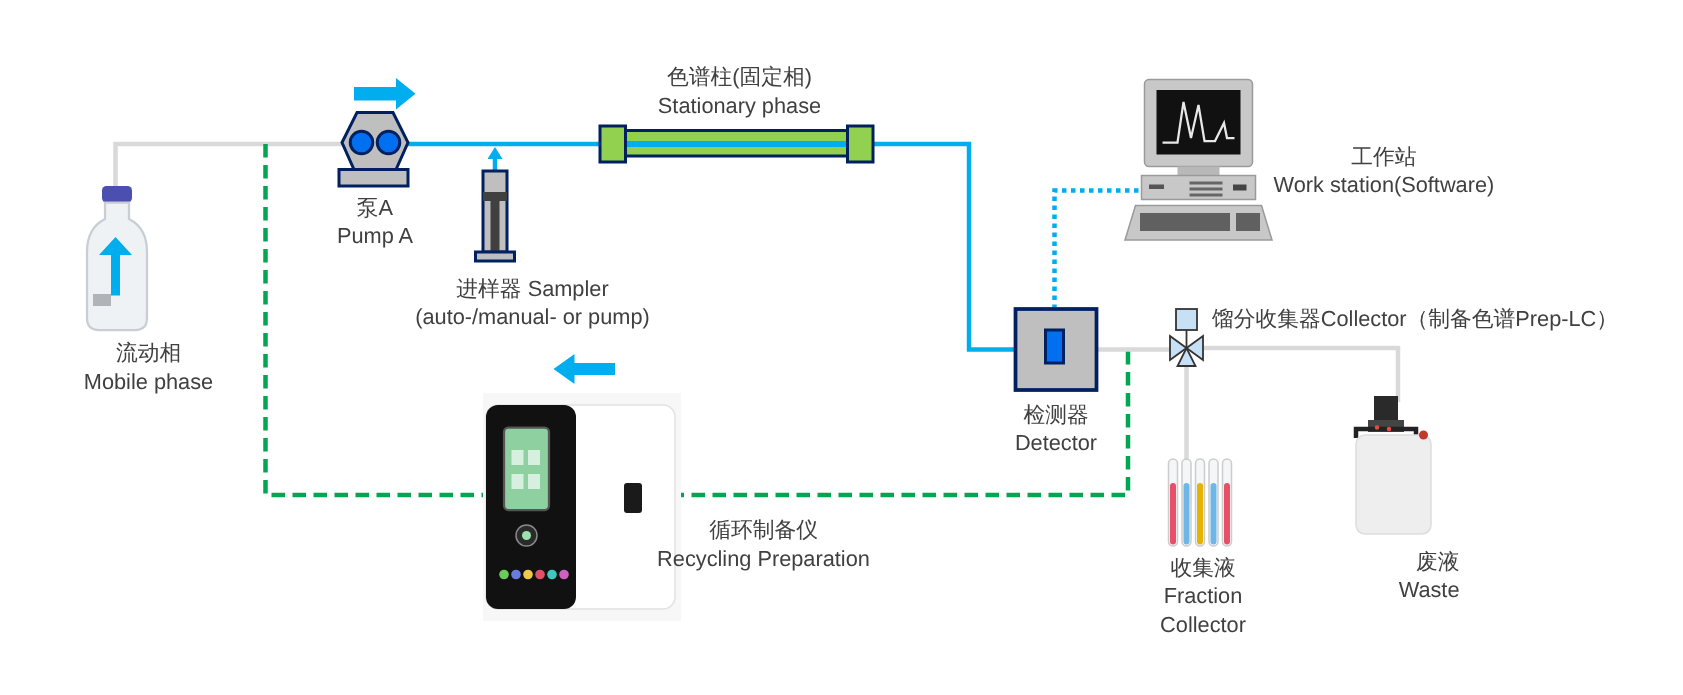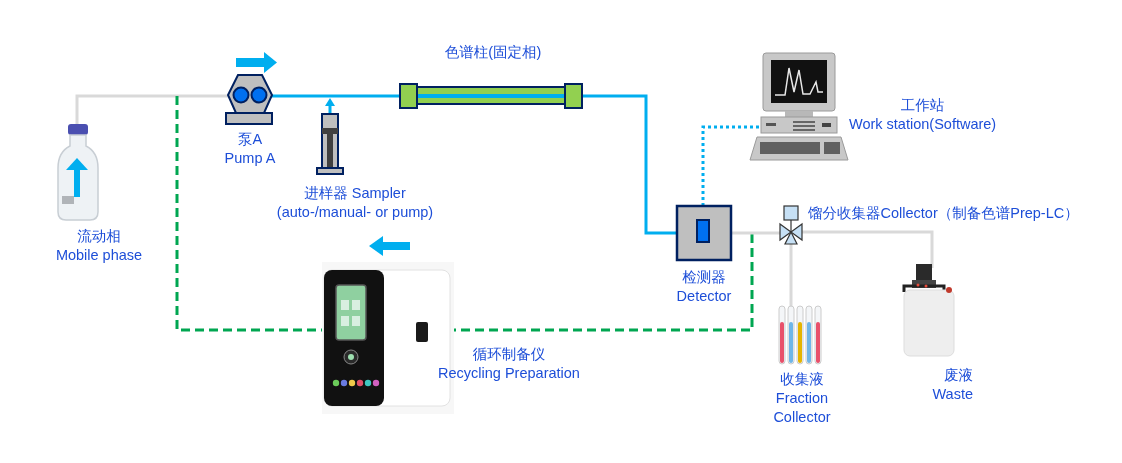--- a/index.html
+++ b/index.html
@@ -1,19 +1,19 @@
 <!DOCTYPE html>
 <html><head>
 <meta charset="utf-8">
 <style>
   html, body { margin: 0; padding: 0; background: #ffffff; }
   body { width: 1122px; height: 463px; position: relative; overflow: hidden;
          font-family: "Liberation Sans", "DejaVu Sans", sans-serif; color: #404040; }
   #diagram { position: absolute; left: 0; top: 0; }
-  .lbl { position: absolute; font-size: 14.5px; line-height: 19px; color: #1d4ed8; text-align: center; white-space: nowrap; }
+  .lbl { position: absolute; font-size: 14.5px; line-height: 19px; color: #404040; text-align: center; white-space: nowrap; }
   .lbl span { display: block; }
   .lbl-left { text-align: center; }
 </style>
 </head>
 <body>
 
 <svg id="diagram" width="1122" height="463" viewBox="0 0 1122 463">
 
   <path d="M77,168 L77,96 L228,96" fill="none" stroke="#D9D9D9" stroke-width="3"></path>
 
@@ -153,20 +153,21 @@
   <span>Pump A</span>
 </div>
 
 <div class="lbl" style="left:255px; top:184px; width:200px;">
   <span>进样器 Sampler</span>
   <span>(auto-/manual- or pump)</span>
 </div>
 
 <div class="lbl" style="left:413px; top:43px; width:160px;">
   <span>色谱柱(固定相)</span>
+  <span>Stationary phase</span>
 </div>
 
 <div class="lbl lbl-left" style="left:849px; top:96px;">
   <span>工作站</span>
   <span>Work station(Software)</span>
 </div>
 
 <div class="lbl" style="left:664px; top:268px; width:80px;">
   <span>检测器</span>
   <span>Detector</span>

